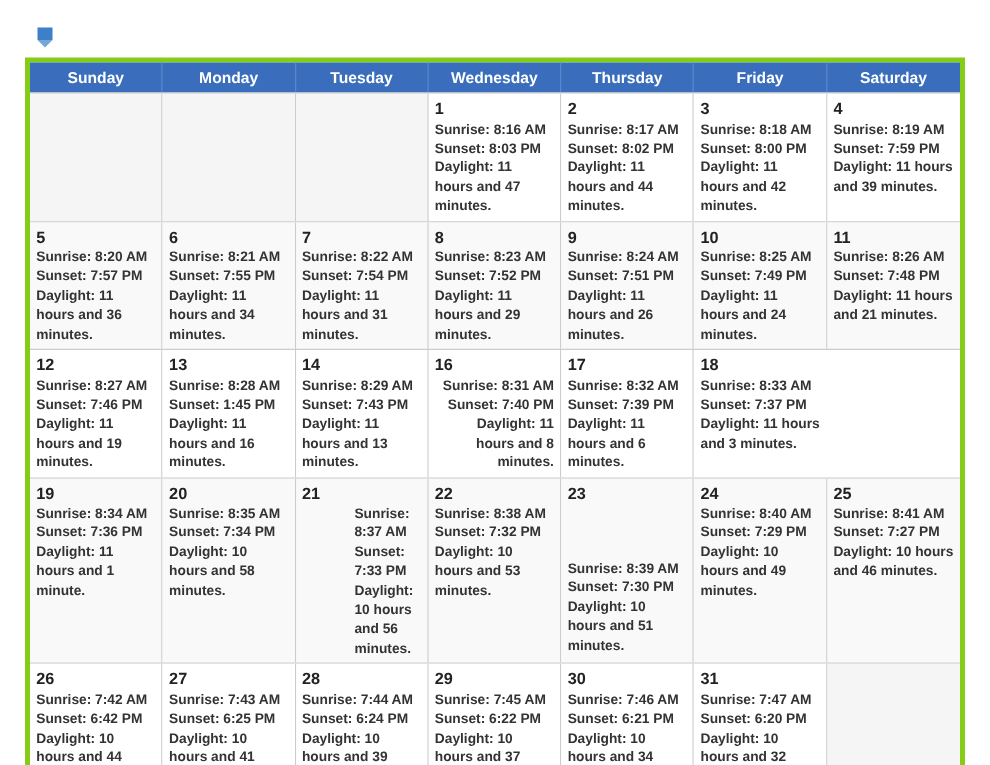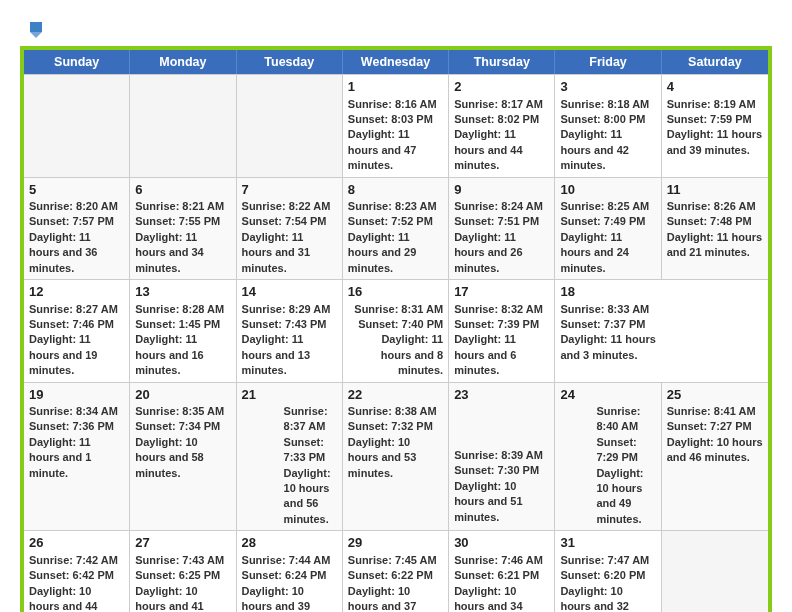--- a/index.html
+++ b/index.html
@@ -282,21 +282,21 @@
 Daylight: 10 hours and 53 minutes.</div>
           </div>
           <div class="cal-cell alt">
             <div class="day-num">23</div>
             <div class="cell-text" style="white-space: pre-line; margin-top: 45px;">Sunrise: 8:39 AM
 Sunset: 7:30 PM
 Daylight: 10 hours and 51 minutes.</div>
           </div>
           <div class="cal-cell alt">
             <div class="day-num">24</div>
-            <div class="cell-text" style="white-space: pre-line; margin-left: 36px;">Sunrise: 8:40 AM
+            <div class="cell-text" style="white-space: pre-line;">Sunrise: 8:40 AM
 Sunset: 7:29 PM
 Daylight: 10 hours and 49 minutes.</div>
           </div>
           <div class="cal-cell alt">
             <div class="day-num">25</div>
             <div class="cell-text" style="white-space: pre-line;">Sunrise: 8:41 AM
 Sunset: 7:27 PM
 Daylight: 10 hours and 46 minutes.</div>
           </div>
         </div>

